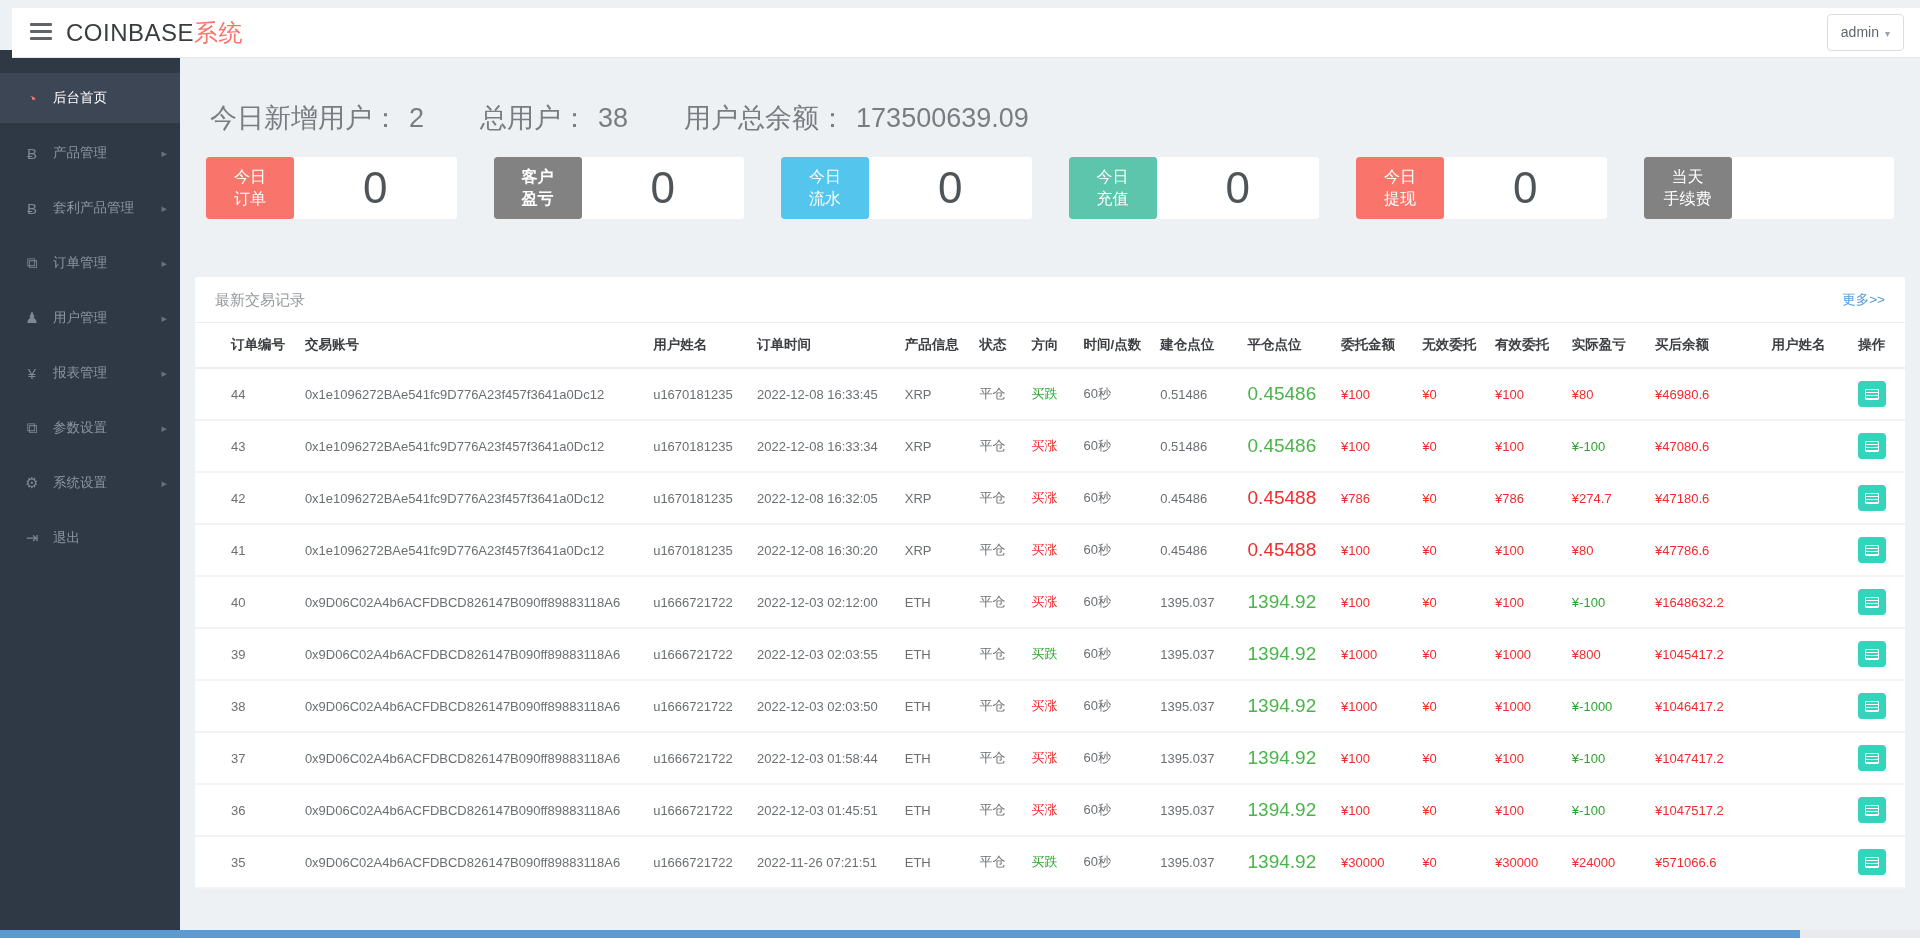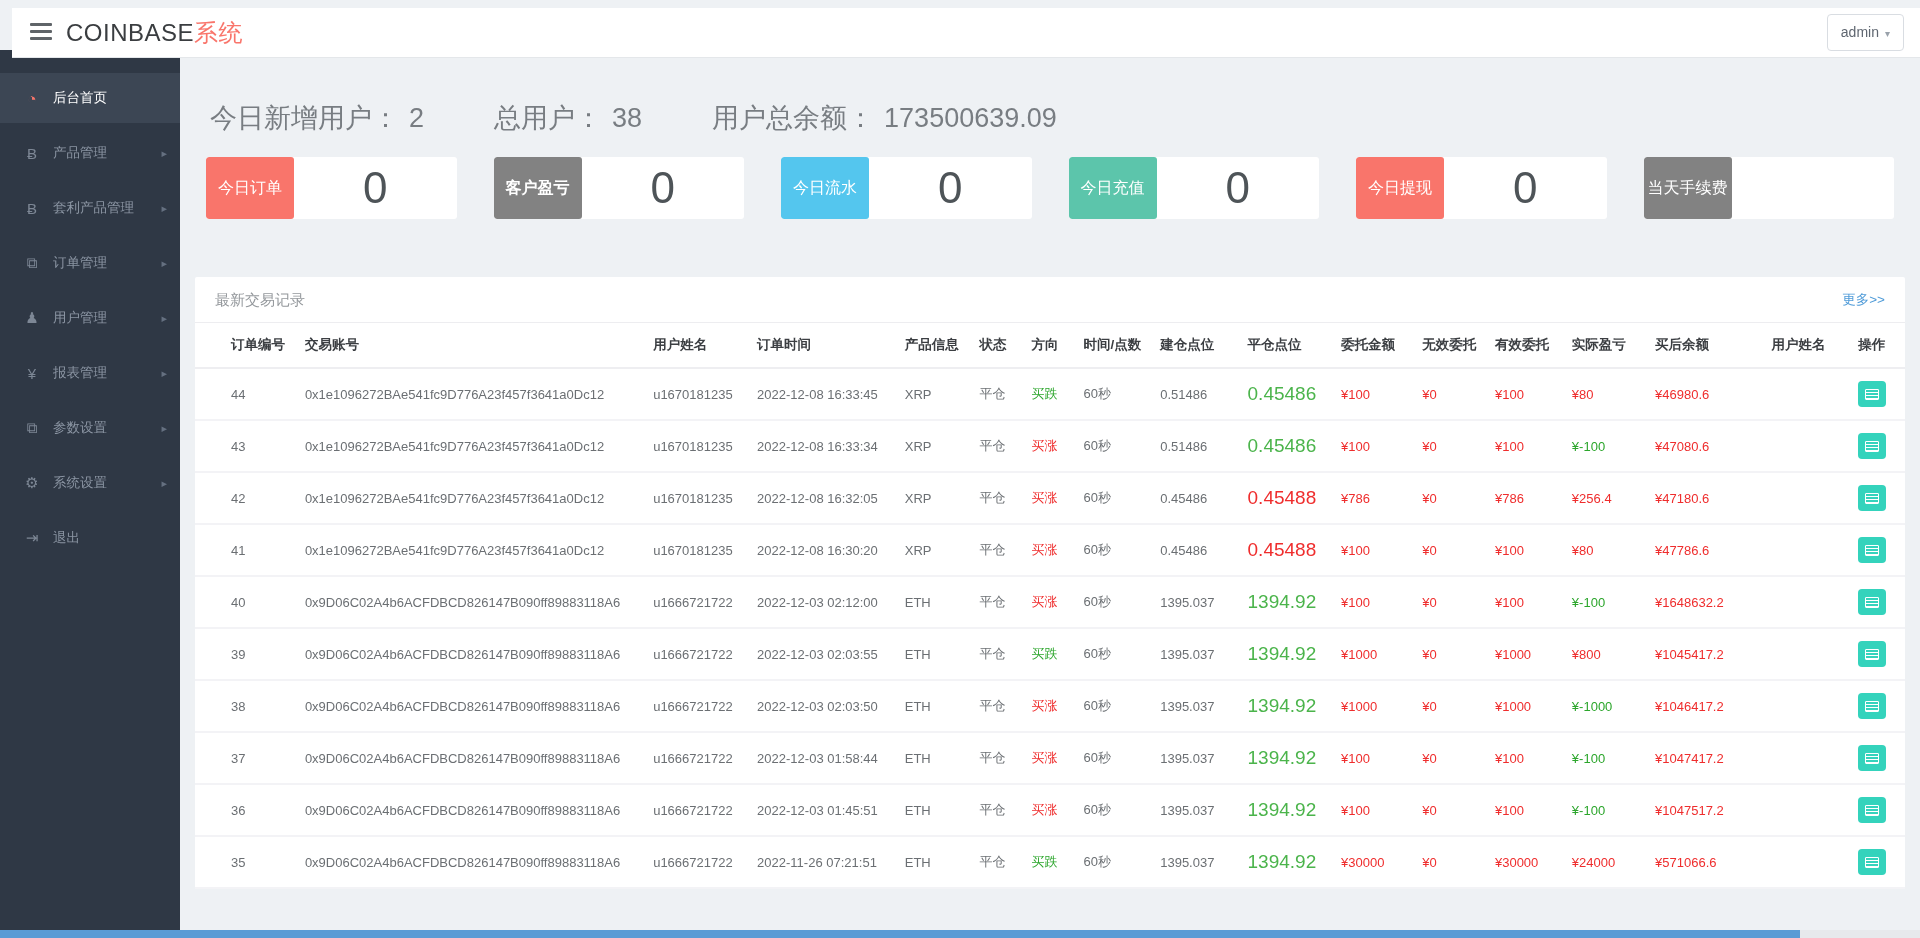--- a/index.html
+++ b/index.html
@@ -20,27 +20,27 @@
   .sidebar { position:absolute; top:50px; left:0; width:180px; bottom:0; background:#2f3845; z-index:5; }
   .side-menu { padding-top:23px; }
   .side-item { position:relative; height:50px; margin-bottom:5px; display:flex; align-items:center; padding-left:22px; color:#8b95a3; font-size:13.5px; cursor:pointer; }
   .side-item.active { background:#3c4654; color:#fff; }
   .side-item.active .s-icon { color:#f9756b; }
   .s-icon { width:20px; margin-right:11px; font-size:15px; text-align:center; color:#7d8795; }
   .s-arrow { position:absolute; right:13px; font-size:11px; color:#657080; }
 
   
   .main { position:absolute; top:50px; left:180px; right:0; bottom:8px; overflow:hidden; }
-  .stats-line { margin:50px 0 0 30px; display:flex; gap:70px; font-size:27px; color:#787d82; white-space:nowrap; }
+  .stats-line { margin:50px 0 0 30px; display:flex; gap:56px; font-size:27px; color:#787d82; white-space:nowrap; }
   .stats-line .num { margin-left:10px; }
 
   
   .cards { display:flex; gap:37px; margin:21px 26px 0 26px; }
   .card { flex:1; height:62px; background:#fff; border-radius:3px; display:flex; overflow:hidden; }
-  .card-label { width:88px; min-width:88px; border-radius:3px; color:#fff; font-size:16px; display:flex; flex-direction:row; align-items:center; justify-content:center; line-height:1.4; text-align:center; }
+  .card-label { width:88px; min-width:88px; border-radius:3px; color:#fff; font-size:16px; display:flex; flex-direction:column; align-items:center; justify-content:center; line-height:1.4; text-align:center; }
   .card-value { flex:1; display:flex; align-items:center; justify-content:center; font-size:44px; font-weight:200; color:#4e5458; }
 
   
   .panel { margin:58px 15px 0 15px; background:#fff; border-radius:2px; }
   .panel-head { height:46px; line-height:46px; padding:0 20px; border-bottom:1px solid #ededf0; color:#94989c; font-size:15px; }
   .more-link { float:right; color:#4f9bd8; font-size:13.5px; text-decoration:none; cursor:pointer; }
   table { width:100%; border-collapse:collapse; font-size:13px; color:#6b6f73; table-layout:auto; }
   th { text-align:left; font-weight:700; color:#3b3e42; font-size:13.5px; padding:13px 8px; border-bottom:2px solid #eeeef1; white-space:nowrap; }
   td { padding:12px 8px; border-bottom:2px solid #f3f3f6; white-space:nowrap; }
   th:first-child, td:first-child { padding-left:36px; }
@@ -265,21 +265,21 @@
               <td>2022-12-08 16:32:05</td>
               <td>XRP</td>
               <td>平仓</td>
               <td class="c-red">买涨</td>
               <td>60秒</td>
               <td>0.45486</td>
               <td class="close-big c-red">0.45488</td>
               <td class="c-red">¥786</td>
               <td class="c-red">¥0</td>
               <td class="c-red">¥786</td>
-              <td class="c-red">¥256.4</td>
+              <td class="c-red">¥274.7</td>
               <td class="c-red">¥47180.6</td>
               <td></td>
               <td><button class="act-btn">
                   <span class="list-icon"></span>
                 </button></td>
             </tr>
             <tr>
               <td>41</td>
               <td>0x1e1096272BAe541fc9D776A23f457f3641a0Dc12</td>
               <td>u1670181235</td>

